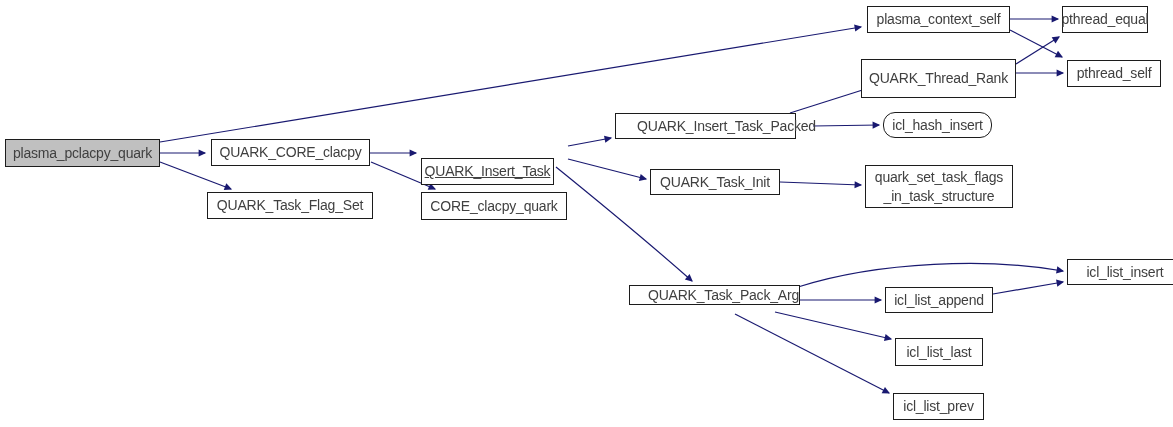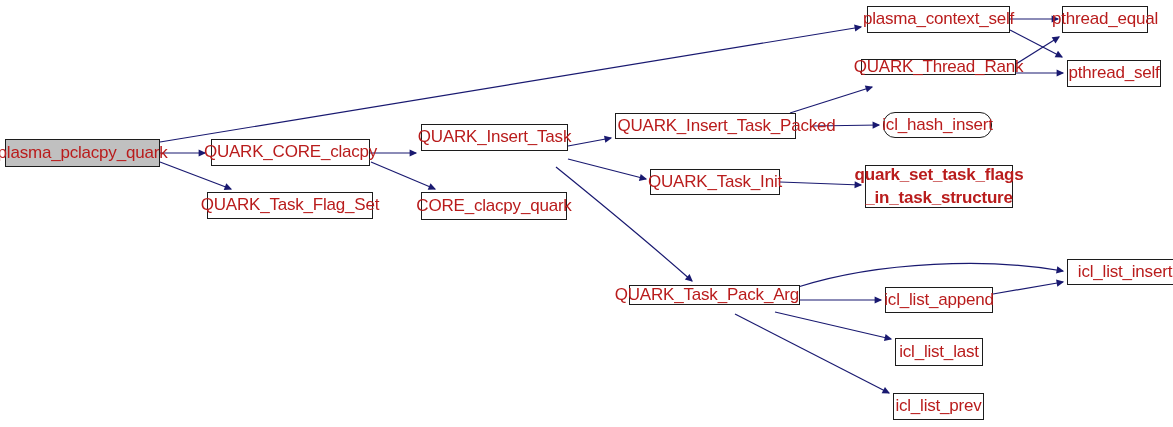--- a/index.html
+++ b/index.html
@@ -24,23 +24,23 @@
   }
   .node {
     position: absolute;
     box-sizing: border-box;
     border: 1.4px solid #1c1c1c;
     background: #ffffff;
     display: flex;
     align-items: center;
     justify-content: center;
     text-align: center;
-    font-size: 17px;
+    font-size: 14px;
     line-height: 1.3;
-    color: #b91c1c;
+    color: #404040;
     white-space: pre-line;
     letter-spacing: -0.2px;
     cursor: pointer;
   }
   .node.highlighted {
     background: #c0c0c0;
   }
   .edge {
     fill: none;
     stroke-width: 1.2px;
@@ -76,29 +76,29 @@
         <path d="M800,300 L881,300" class="edge" stroke="#191970" marker-end="url(#arrowhead)"></path>
         <path d="M775,312 L891,339" class="edge" stroke="#191970" marker-end="url(#arrowhead)"></path>
         <path d="M735,314 L889,393" class="edge" stroke="#191970" marker-end="url(#arrowhead)"></path>
         <path d="M993,294 L1063,282" class="edge" stroke="#191970" marker-end="url(#arrowhead)"></path>
       </g>
   </svg>
   <div id="nodes">
       <div class="node highlighted" style="left: 5px; top: 139px; width: 155px; height: 28px;"><span>plasma_pclacpy_quark</span></div>
       <div class="node" style="left: 211px; top: 139px; width: 159px; height: 27px;"><span>QUARK_CORE_clacpy</span></div>
       <div class="node" style="left: 207px; top: 192px; width: 166px; height: 27px;"><span>QUARK_Task_Flag_Set</span></div>
-      <div class="node" style="left: 421px; top: 124px; width: 147px; height: 27px;"><span>QUARK_Insert_Task</span></div>
+      <div class="node" style="left: 421px; top: 158px; width: 133px; height: 27px; text-decoration: underline;"><span>QUARK_Insert_Task</span></div>
       <div class="node" style="left: 421px; top: 192px; width: 146px; height: 28px;"><span>CORE_clacpy_quark</span></div>
       <div class="node" style="left: 615px; top: 113px; width: 181px; height: 26px; padding-left: 42px;"><span>QUARK_Insert_Task_Packed</span></div>
       <div class="node" style="left: 650px; top: 169px; width: 130px; height: 26px;"><span>QUARK_Task_Init</span></div>
       <div class="node" style="left: 629px; top: 285px; width: 171px; height: 20px; justify-content: flex-end;"><span>QUARK_Task_Pack_Arg</span></div>
       <div class="node" style="left: 867px; top: 6px; width: 143px; height: 27px;"><span>plasma_context_self</span></div>
-      <div class="node" style="left: 861px; top: 59px; width: 155px; height: 16px;"><span>QUARK_Thread_Rank</span></div>
+      <div class="node" style="left: 861px; top: 59px; width: 155px; height: 39px;"><span>QUARK_Thread_Rank</span></div>
       <div class="node" style="left: 883px; top: 112px; width: 109px; height: 26px; border-radius: 12px;"><span>icl_hash_insert</span></div>
-      <div class="node" style="left: 865px; top: 165px; width: 148px; height: 43px; font-weight: bold;"><span>quark_set_task_flags
+      <div class="node" style="left: 865px; top: 165px; width: 148px; height: 43px;"><span>quark_set_task_flags
 _in_task_structure</span></div>
       <div class="node" style="left: 1062px; top: 6px; width: 86px; height: 27px;"><span>pthread_equal</span></div>
       <div class="node" style="left: 1067px; top: 60px; width: 94px; height: 27px;"><span>pthread_self</span></div>
       <div class="node" style="left: 1067px; top: 259px; width: 116px; height: 26px;"><span>icl_list_insert</span></div>
       <div class="node" style="left: 885px; top: 287px; width: 108px; height: 26px;"><span>icl_list_append</span></div>
       <div class="node" style="left: 895px; top: 338px; width: 88px; height: 28px;"><span>icl_list_last</span></div>
       <div class="node" style="left: 893px; top: 393px; width: 91px; height: 27px;"><span>icl_list_prev</span></div>
     </div>
 </div>
 

